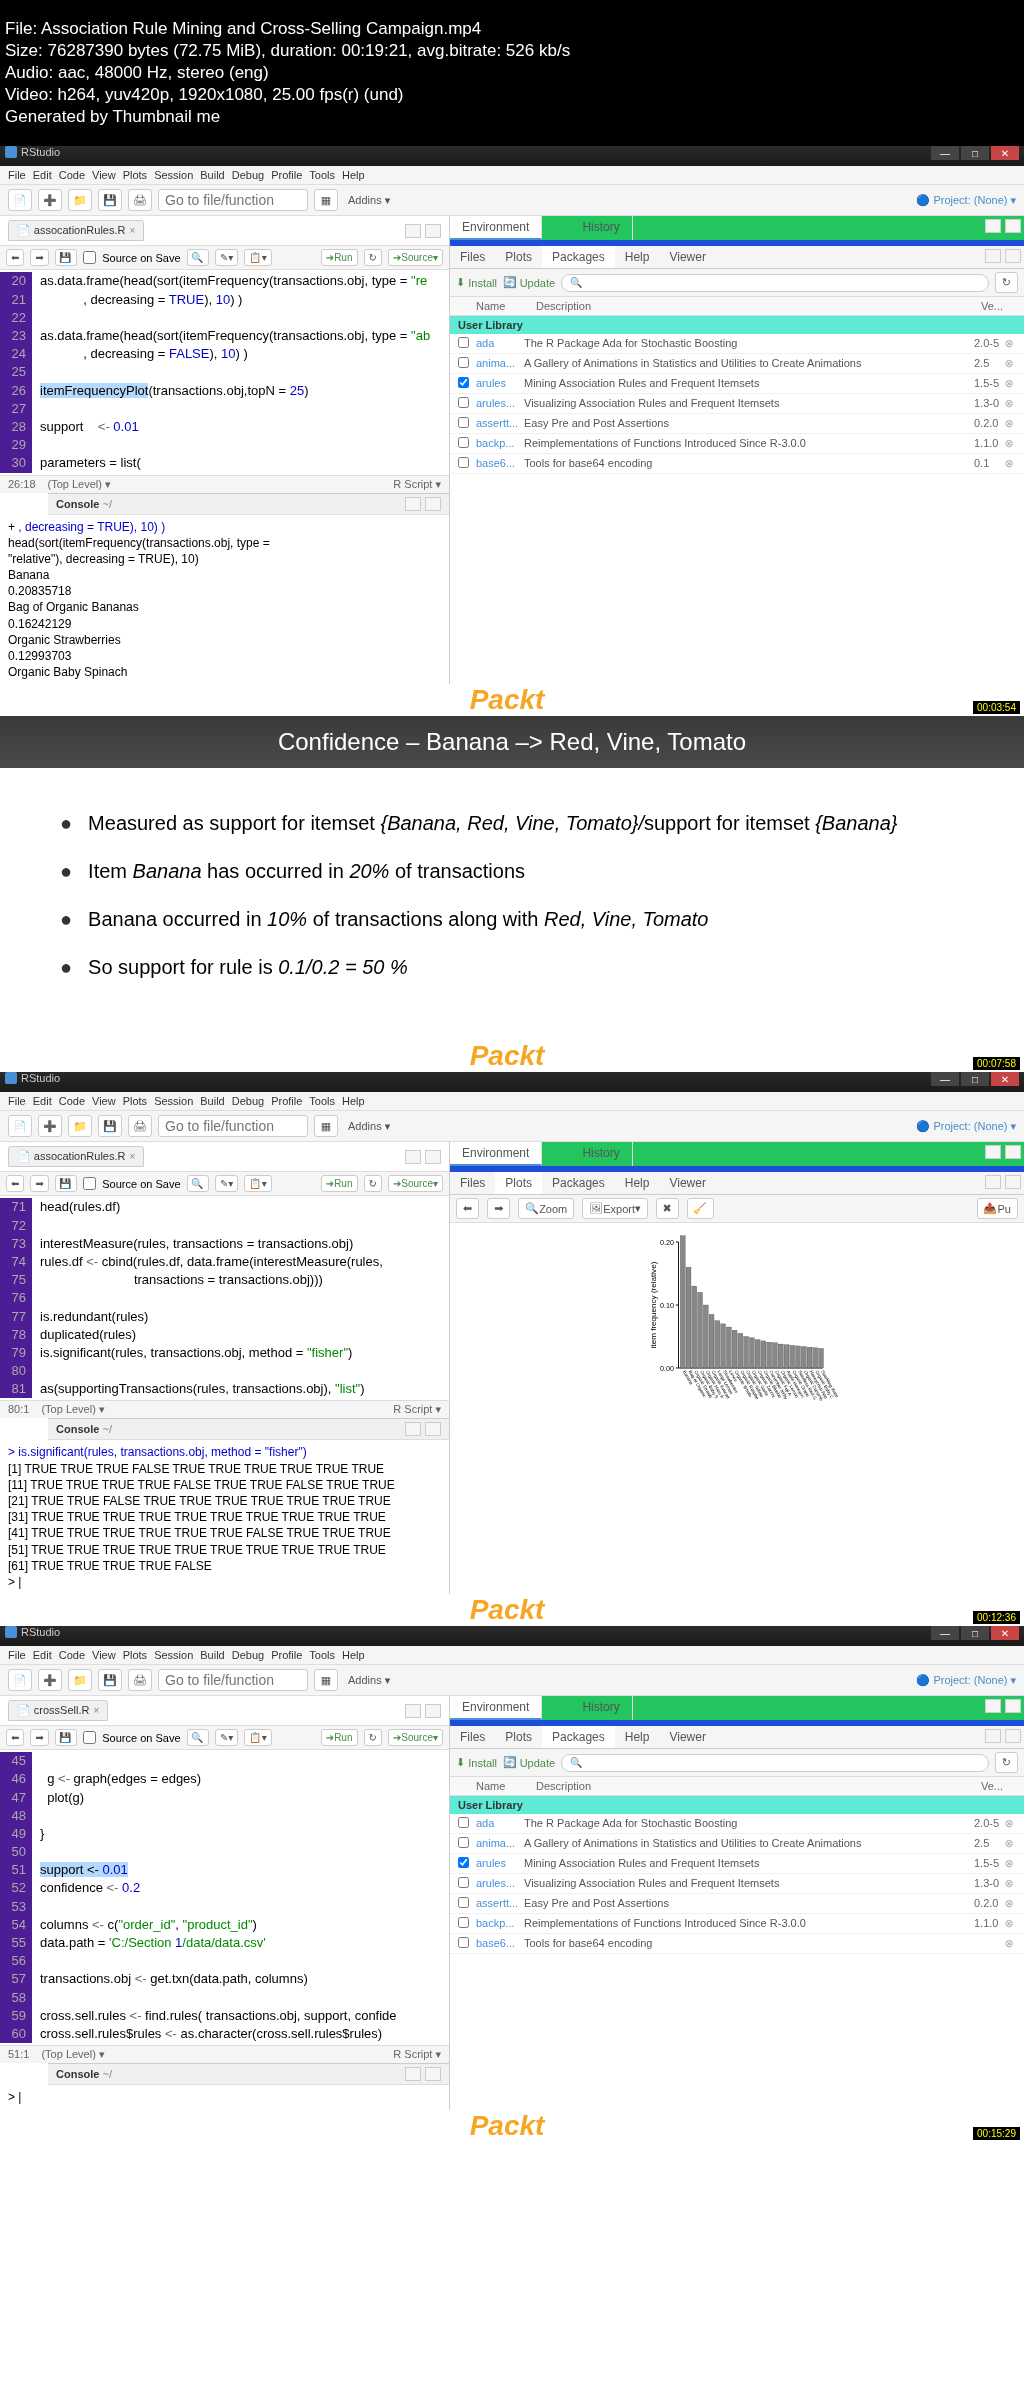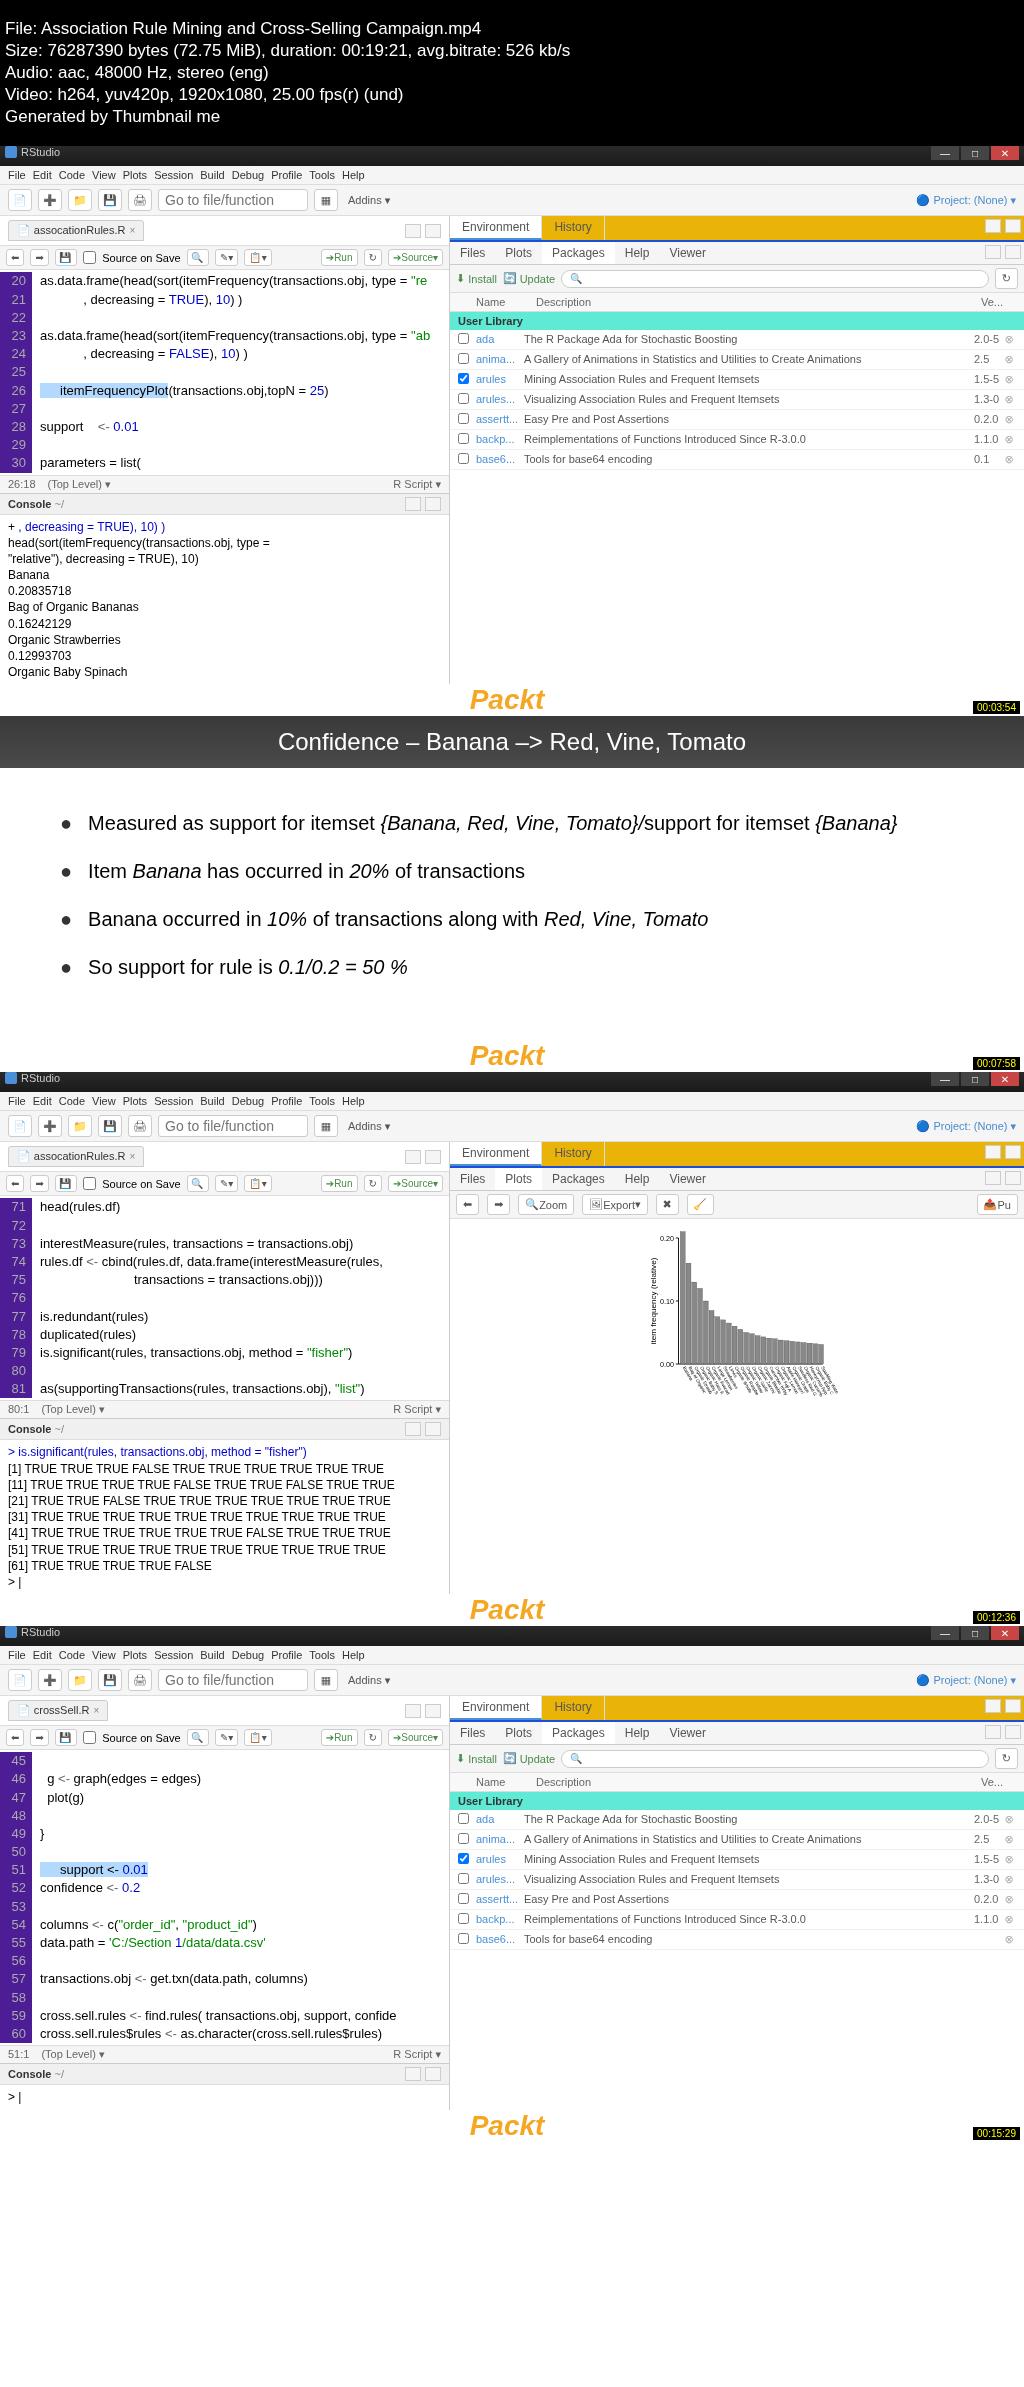--- a/index.html
+++ b/index.html
@@ -34,27 +34,27 @@
 .run-btn { color: #4a8c4a; }
 .source-btn { color: #4a8c4a; }
 .code-area { font-family: 'Courier New', monospace; font-size: 13px; background: #fff; padding: 2px 0; overflow: hidden; }
 .code-line { display: flex; line-height: 1.4; }
 .line-num { width: 32px; text-align: right; padding-right: 6px; color: #aaa; background: #4c1d95; user-select: none; font-size: 13px; }
 .line-code { flex: 1; white-space: pre; padding-left: 8px; }
 .hl-keyword { color: #0000cc; }
 .hl-num { color: #0000cc; }
 .hl-str { color: #008800; }
 .hl-op { color: #666; }
-.hl-selected { background: #b3d9ff; padding-left: 20px; }
+.hl-selected { background: #b3d9ff; }
 .status-bar { background: #f5f5f5; border-top: 1px solid #ddd; padding: 2px 8px; font-size: 11px; color: #666; display: flex; }
 .status-right { margin-left: auto; }
-.console-header { background: #f0f0f0; border-top: 1px solid #ccc; border-bottom: 1px solid #ddd; padding: 3px 8px; font-size: 11px; color: #333; display: flex; align-items: center; }
+.console-header { background: #f0f0f0; border-top: 1px solid #ccc; border-bottom: 1px solid #ddd; padding: 3px 8px; font-size: 11px; color: #333; display: flex; align-items: center; margin-left: 48px; }
 .console-area { font-family: 'Courier New', monospace; font-size: 12px; padding: 4px 8px; background: #fff; line-height: 1.35; }
 .console-blue { color: #0000cc; }
-.env-tabs { display: flex; background: #eab308; border-bottom: 2px solid #1d4ed8; }
+.env-tabs { display: flex; background: #22c55e; border-bottom: 6px solid #1d4ed8; gap: 28px; }
 .env-tab { padding: 4px 12px; font-size: 12px; color: #555; border-right: 1px solid #ddd; cursor: pointer; }
 .env-tab.active { background: #fff; border-bottom: 2px solid #4a90d9; }
 .pkg-tabs { display: flex; background: #f5f5f5; border-bottom: 1px solid #ccc; }
 .pkg-tab { padding: 4px 10px; font-size: 12px; color: #555; cursor: pointer; }
 .pkg-tab.active { background: #fff; }
 .pkg-toolbar { background: #f5f5f5; padding: 3px 6px; display: flex; align-items: center; gap: 6px; border-bottom: 1px solid #ddd; font-size: 11px; }
 .install-btn { color: #4a8c4a; display: flex; align-items: center; gap: 3px; }
 .update-btn { color: #4a8c4a; display: flex; align-items: center; gap: 3px; }
 .pkg-search { flex: 1; height: 18px; border: 1px solid #ccc; border-radius: 10px; padding: 0 8px; font-size: 10px; }
 .pkg-headers { display: flex; background: #f8f8f8; border-bottom: 1px solid #ddd; padding: 3px 8px; font-size: 11px; color: #666; }

